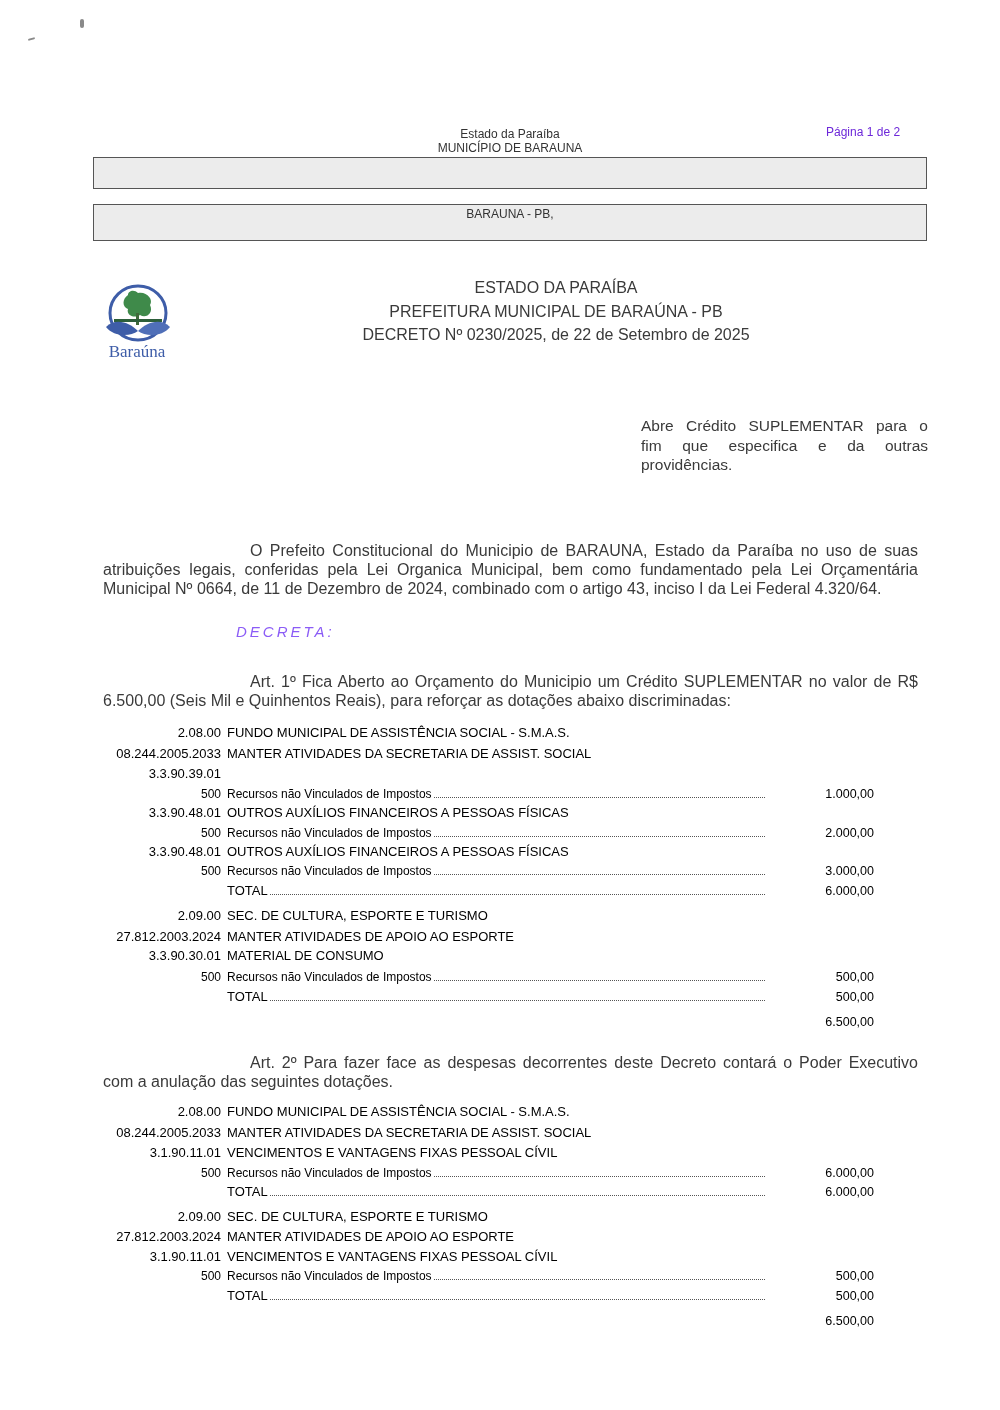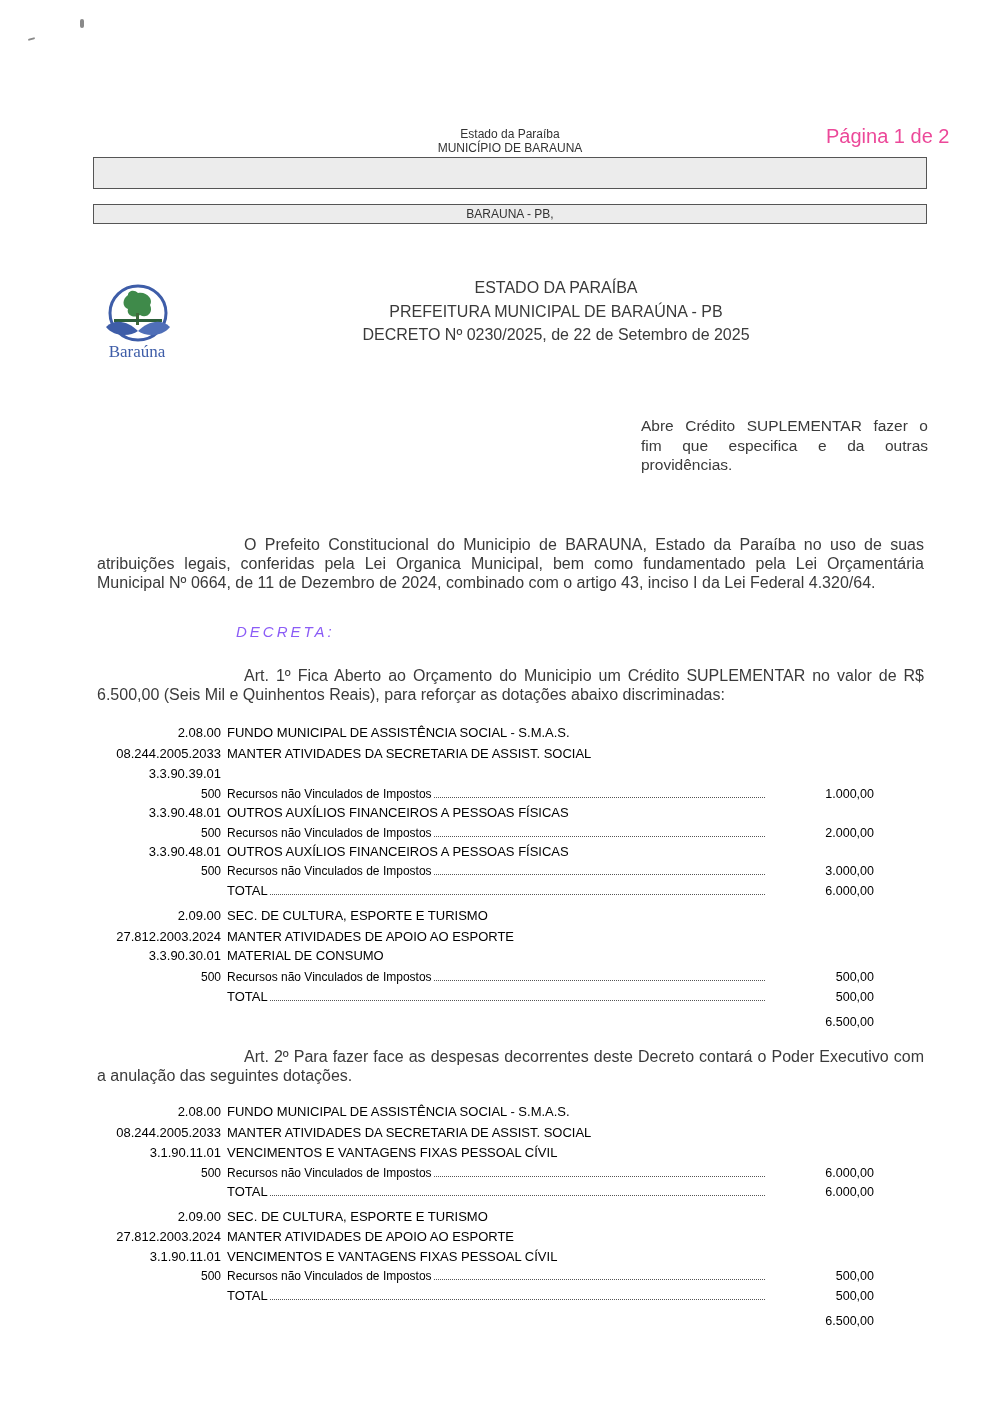--- a/index.html
+++ b/index.html
@@ -1,31 +1,31 @@
 <!DOCTYPE html>
 <html><head>
 <meta charset="utf-8">
 <style>
   html, body { margin:0; padding:0; background:#ffffff; }
   body { width:1000px; height:1410px; position:relative; overflow:hidden;
          font-family:"Liberation Sans", sans-serif; color:#3a3a3a; }
   .abs { position:absolute; }
   .scan-mark { position:absolute; background:#8a8a8a; border-radius:2px; }
   .hdr-small { left:0; width:1020px; text-align:center; font-size:12px; color:#333; line-height:13px; }
-  .page-num { left:826px; top:125px; font-size:20px; color:#ec4899; }
+  .page-num { left:826px; top:125px; font-size:12px; color:#6d28d9; }
   .band { left:93px; width:834px; background:#ececec; border:1.5px solid #555; box-sizing:border-box; }
   .band1 { top:157px; height:32px; }
-  .band2 { top:204px; height:20px; text-align:center; font-size:12px; line-height:18px; color:#333; }
+  .band2 { top:204px; height:37px; text-align:center; font-size:12px; line-height:18px; color:#333; }
   .title { left:0; width:1112px; text-align:center; font-size:16px; color:#3a3a3a; line-height:24px; }
   .logo { left:100px; top:283px; width:76px; height:82px; }
   .logo-text { left:97px; top:342px; width:80px; text-align:center; font-family:"Liberation Serif", serif; font-size:17px; color:#3e5da8; }
   .ementa { left:641px; top:416px; width:287px; font-size:15.5px; line-height:19.5px; text-align:justify; text-align-last:left; color:#3a3a3a; }
   .ementa .l1, .ementa .l2 { display:block; text-align:justify; text-align-last:justify; }
   .para { left:93px; width:835px; font-size:16px; line-height:19px; color:#3a3a3a; }
-  .para p { margin:4px; text-align:justify; }
+  .para p { margin:10px; text-align:justify; }
   .indent { text-indent:147px; }
   .decreta { left:236px; top:623px; font-size:15px; letter-spacing:3px; color:#8b5cf6;font-style:italic; }
   .row { position:absolute; left:93px; width:790px; height:18px; font-size:13px; line-height:18px; color:#000000; }
   .row .code { position:absolute; right:662px; text-align:right; white-space:nowrap; }
   .row .desc { position:absolute; left:134px; white-space:nowrap; }
   .row .leader { position:absolute; left:134px; width:538px; display:flex; white-space:nowrap; overflow:hidden; }
   .row .leader .txt { flex:none; }
   .row .leader .dots { flex:1; border-bottom:1.5px dotted #555; height:12px; margin-left:2px; }
   .row .val { position:absolute; right:9px; text-align:right; white-space:nowrap; font-size:12.5px;margin-left:45px; }
   .small { font-size:12px; }
@@ -53,21 +53,21 @@
     <path d="M70 44 C60 34 46 40 38 48 C46 54 62 54 70 44 Z" fill="#4f6fb8"></path>
   </svg>
 </div>
 <div class="abs logo-text">Baraúna</div>
 
 <div class="abs title" style="top:276px;">ESTADO  DA PARAÍBA</div>
 <div class="abs title" style="top:300px;">PREFEITURA MUNICIPAL DE BARAÚNA - PB</div>
 <div class="abs title" style="top:323px;">DECRETO Nº 0230/2025, de 22 de Setembro de 2025</div>
 
 <div class="abs ementa">
-  <span class="l1">Abre Crédito SUPLEMENTAR fazer o</span>
+  <span class="l1">Abre Crédito SUPLEMENTAR para o</span>
   <span class="l2">fim que especifica e da outras</span>
   <span class="l3">providências.</span>
 </div>
 
 <div class="abs para" style="top:531px;">
   <p class="indent">O Prefeito Constitucional do Municipio de BARAUNA, Estado da Paraíba no uso de suas atribuições legais, conferidas pela Lei Organica Municipal, bem como fundamentado pela Lei Orçamentária Municipal Nº 0664, de 11 de Dezembro de 2024, combinado com o artigo 43, inciso I da Lei Federal 4.320/64.</p>
 </div>
 
 <div class="abs decreta">DECRETA:</div>
 

